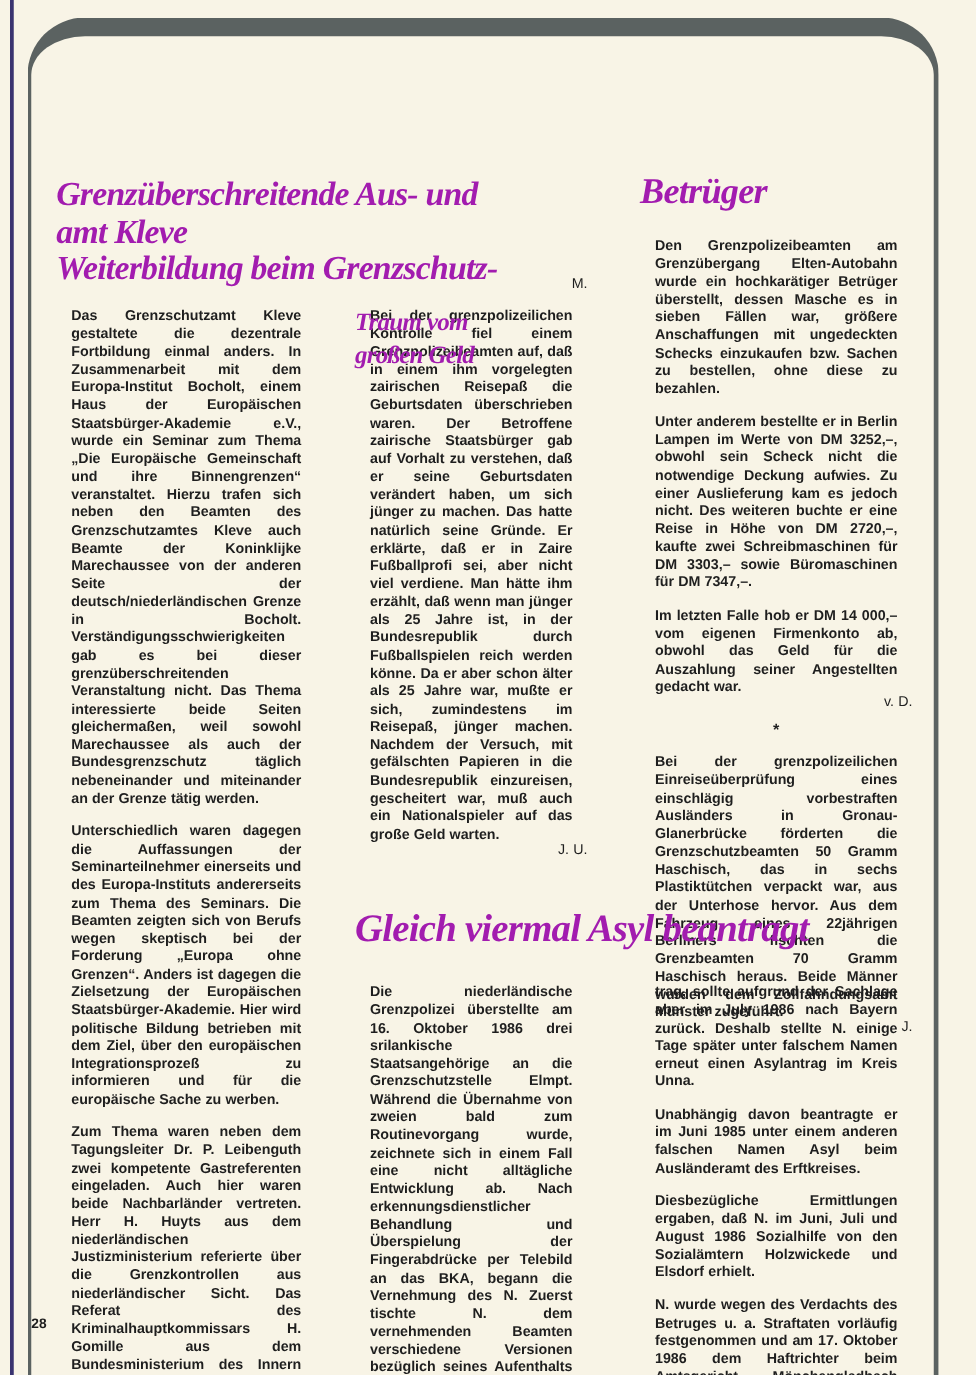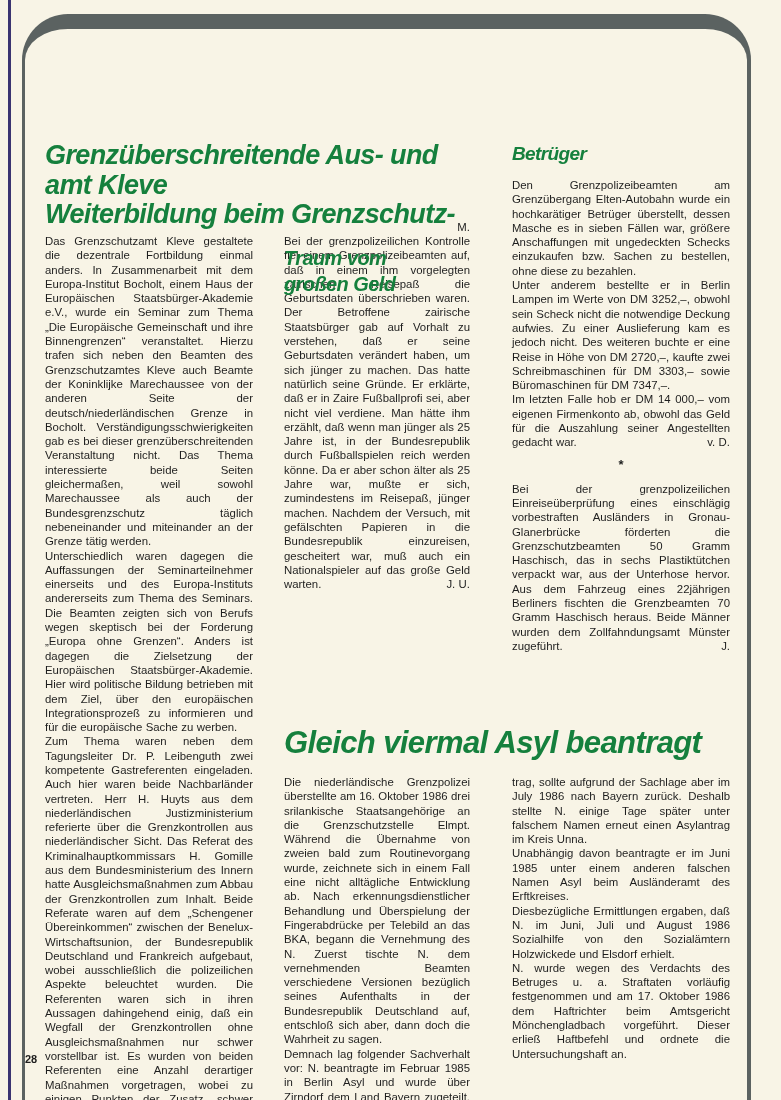--- a/index.html
+++ b/index.html
@@ -8,32 +8,33 @@
     background:#f8f4e6;overflow:hidden;
     font-family:"Liberation Sans",sans-serif;color:#1e1e1e;
   }
   .edge-line{position:absolute;left:8px;top:0;width:3px;height:1100px;background:#3a3470;}
   .frame{
     position:absolute;left:22px;top:14px;width:729px;height:1086px;
     border-top:15px solid #5b6261;border-left:3px solid #5b6261;border-right:4px solid #5b6261;
     border-bottom:none;border-radius:46px 46px 0 0;box-sizing:border-box;
   }
   .headline{
-    position:absolute;font-weight:bold;font-style:italic;color:#15803d;
+    position:absolute;font-weight:bold;font-style:italic;color:#a21caf;
     letter-spacing:-0.6px;
+    font-family:Liberation Serif, serif;
   }
   .headline.main{left:45px;top:141px;width:460px;font-size:27px;line-height:29.5px;}
-  .headline.betrueger{left:512px;top:141px;width:220px;font-size:19px;line-height:25px;}
+  .headline.betrueger{left:512px;top:141px;width:220px;font-size:29px;line-height:25px;}
   .headline.traum{font-size:20px;line-height:25.5px;margin:12px 0 9px 0;}
   .headline.asyl{left:284px;top:726px;width:460px;font-size:31px;line-height:33px;}
   .col{
     position:absolute;font-size:11.4px;line-height:14.3px;text-align:justify;
     hyphens:auto;-webkit-hyphens:auto;word-spacing:0.2px;
   }
-  .col p{margin:0;}
+  .col p{margin:12px;font-weight:bold;}
   .col1{left:45px;top:234px;width:208px;}
   .col2{left:284px;top:234px;width:186px;}
   .col3{left:512px;top:178px;width:218px;}
   .asyl-col1{left:284px;top:775px;width:186px;}
   .asyl-col2{left:512px;top:775px;width:218px;}
   .attrib{text-align:right;margin-top:-14.3px;line-height:14.3px;}
   .separator{text-align:center;font-weight:bold;font-size:13px;line-height:14px;margin:8px 0 10px 0;}
   .page-num{
     position:absolute;left:25px;top:1053px;font-size:11px;font-weight:bold;color:#1e1e1e;
   }

